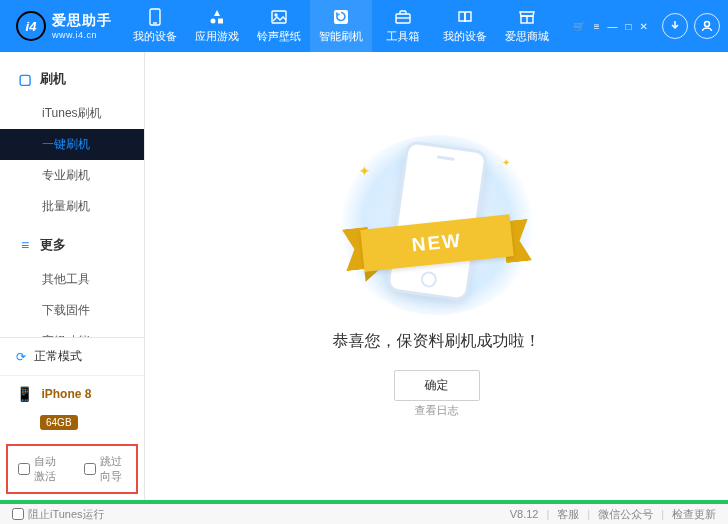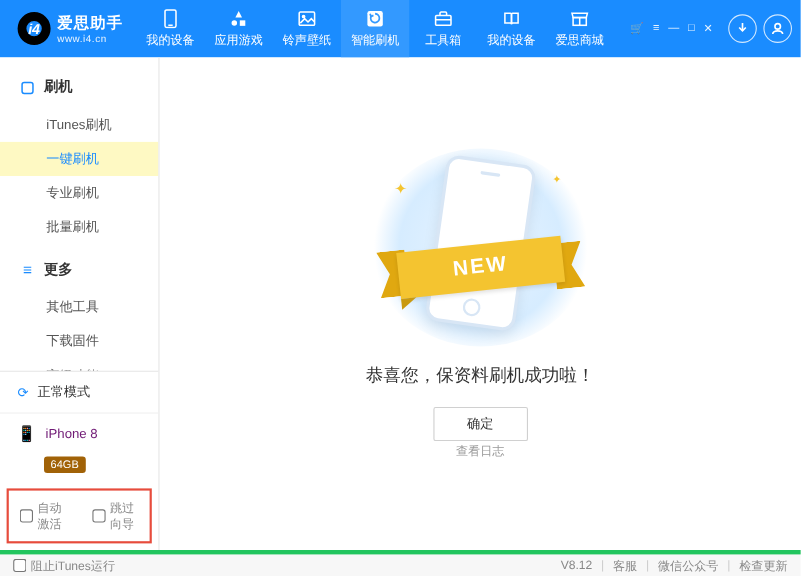--- a/index.html
+++ b/index.html
@@ -1,20 +1,20 @@
 <!DOCTYPE html>
 <html><head>
 <meta charset="utf-8">
 <style>
   * { box-sizing: border-box; margin: 0; padding: 0; font-family: "Microsoft YaHei", Arial, sans-serif; }
   body { width: 728px; height: 524px; overflow: hidden; background: #fff; }
   
   .header { height: 52px; background: #1a8cff; display: flex; align-items: center; padding: 0 8px; }
   .logo-wrap { display: flex; align-items: center; gap: 6px; padding: 0 8px; height: 100%; }
-  .logo-circle { width: 30px; height: 30px; border: 8px solid #000000; border-radius: 50%; display: flex; align-items: center; justify-content: center; color: #fff; font-weight: bold; font-size: 13px; font-style: italic; text-align: center; }
+  .logo-circle { width: 30px; height: 30px; border: 2px solid #000000; border-radius: 50%; display: flex; align-items: center; justify-content: center; color: #fff; font-weight: bold; font-size: 13px; font-style: italic; text-align: center; }
   .logo-text { color: #fff; }
   .logo-text .brand { font-size: 14px; font-weight: bold; letter-spacing: 1px; }
   .logo-text .url { font-size: 9px; opacity: 0.9; letter-spacing: 0.5px; }
   
   .tabs { display: flex; height: 100%; margin-left: 4px; }
   .tab { width: 62px; display: flex; flex-direction: column; align-items: center; justify-content: center; color: #fff; cursor: pointer; gap: 3px; }
   .tab.active { background: #3399ff; }
   .tab .icon { width: 18px; height: 18px; display: flex; align-items: center; justify-content: center; }
   .tab .label { font-size: 11px; text-align: center; }
   
@@ -24,27 +24,27 @@
   .circle-btn { width: 26px; height: 26px; border: 1.5px solid rgba(255,255,255,0.8); border-radius: 50%; display: flex; align-items: center; justify-content: center; color: #fff; cursor: pointer; font-size: 14px; }
   
   .body { display: flex; height: calc(100% - 52px - 24px); }
   
   .sidebar { width: 145px; border-right: 1px solid #e6e6e6; display: flex; flex-direction: column; }
   .side-scroll { flex: 1; padding-top: 12px; overflow: hidden; }
   .side-section-title { display: flex; align-items: center; gap: 8px; padding: 6px 18px; font-size: 13px; color: #333; font-weight: bold; }
   .side-section-title .sicon { color: #1a8cff; font-size: 14px; width: 14px; text-align: center; }
   .side-items { padding: 4px 0 8px 0; }
   .side-item { padding: 7px 18px 7px 42px; font-size: 12px; color: #555; cursor: pointer; }
-  .side-item.selected { color: #1a8cff; background: #fef9c3; }
+  .side-item.selected { color: #1a8cff; background: #0f172a; }
   
   .side-bottom { border-top: 1px solid #e6e6e6; }
   .mode-row { display: flex; align-items: center; gap: 8px; padding: 10px 16px; font-size: 12px; color: #333; border-bottom: 1px solid #f0f0f0; }
   .dev-row { display: flex; align-items: center; gap: 8px; padding: 10px 16px; font-size: 12px; }
   .dev-row .micon { color: #1a8cff; font-size: 14px; }
-  .dev-row .devname { font-weight: normal; color: #701a75; }
+  .dev-row .devname { font-weight: bold; color: #a16207; }
   .badge { background: #a16207; color: #fff; font-size: 10px; padding: 2px 6px; border-radius: 3px; margin-left: 40px; margin-top: -4px; margin-bottom: 8px; display: inline-block; }
   
   .check-row { display: flex; gap: 24px; padding: 8px 10px; border: 2px solid #e74c3c; margin: 6px; font-size: 11px; color: #888; }
   .check-row label { display: flex; align-items: center; gap: 4px; cursor: pointer; }
   .check-row input { width: 12px; height: 12px; accent-color: #1a8cff; }
   
   .main { flex: 1; display: flex; flex-direction: column; align-items: center; justify-content: center; padding: 20px; }
   .illustration { width: 200px; height: 180px; position: relative; margin-bottom: 16px; }
   .illu-bg { position: absolute; inset: 0; background: radial-gradient(circle, #e8f4ff 0%, #d6ecff 55%, #fff 72%); border-radius: 50%; }
   .phone { position: absolute; left: 50%; top: 48%; transform: translate(-50%,-50%) rotate(8deg); width: 82px; height: 152px; background: #fff; border: 3px solid #d8e6f5; border-radius: 12px; box-shadow: 0 4px 12px rgba(0,0,0,0.08); }

